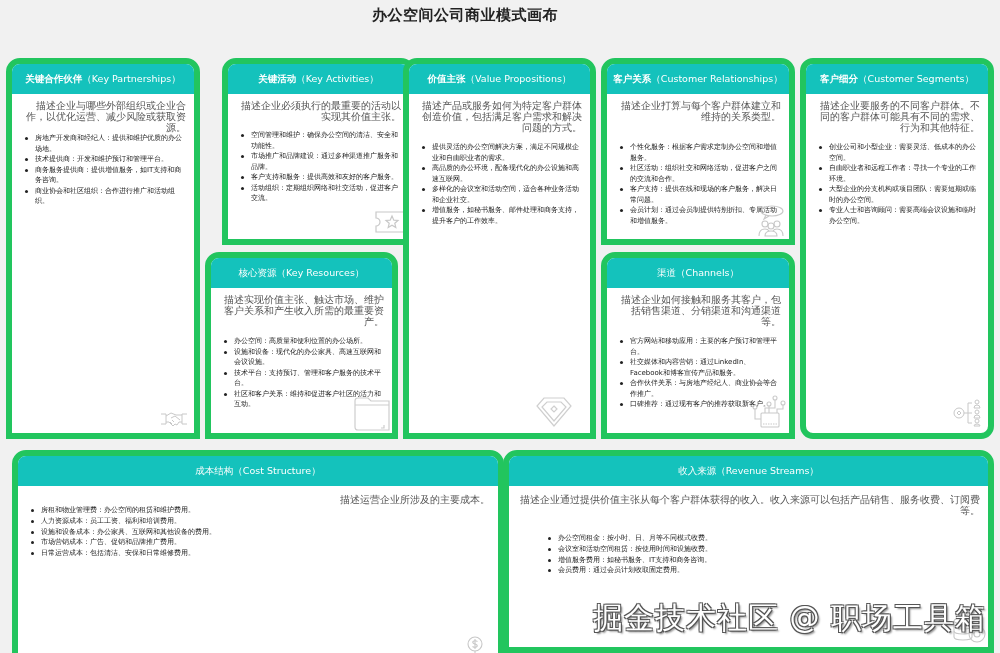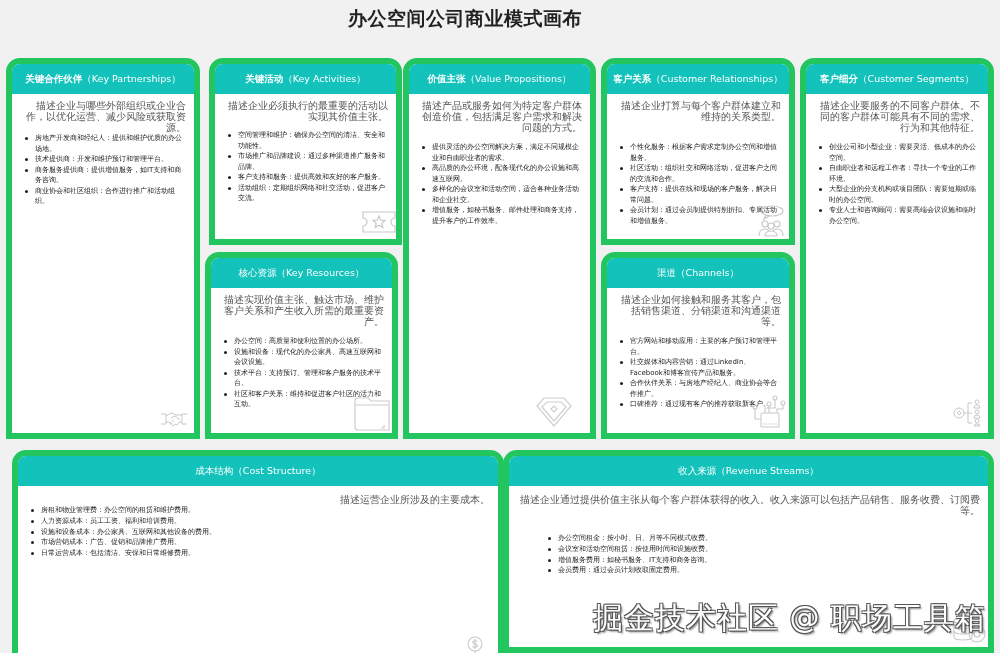--- a/index.html
+++ b/index.html
@@ -5,21 +5,21 @@
   * { box-sizing: border-box; margin: 0; padding: 0; }
   html, body { width: 1000px; height: 653px; overflow: hidden; }
   body {
     background: #f1f1f1;
     font-family: "DejaVu Sans", "Liberation Sans", sans-serif;
     color: #222;
     position: relative;
   }
   .page-title {
     position: absolute; left: 0; top: 6px; width: 930px;
-    text-align: center; font-size: 19px; font-weight: bold; color: #222;
+    text-align: center; font-size: 15px; font-weight: bold; color: #222;
     letter-spacing: 0.5px;
   }
   .card {
     position: absolute;
     background: #fff;
     border: 6px solid #22c55e;
     border-radius: 14px 14px 0 0;
     overflow: hidden;
   }
   .card-head {
@@ -91,21 +91,21 @@
         <path d="M27 5 L22 5 L22 15 L27 15"></path>
       <path d="M6 7 L11 4 L16 6 L22 6"></path>
         <path d="M6 13 L9 13 L13 17 L15 15 L17 16 L19 13 L22 13"></path>
       <path d="M11 9 L15 7 L20 11"></path>
         <path d="M12 15 L10 13"></path>
         <path d="M14 13 L12 11"></path>
     </svg>
   </div>
 </div>
 
-<div class="card" style="left:209px; top:58px; width:193px; height:187px;">
+<div class="card" style="left:222px; top:58px; width:193px; height:187px;">
   <div class="card-head">
     <span class="zh">关键活动</span><span class="en">（Key Activities）</span>
   </div>
   <div class="card-desc">描述企业必须执行的最重要的活动以实现其价值主张。</div>
   <ul class="card-list" style="margin-top:8px;">
     <li>空间管理和维护：确保办公空间的清洁、安全和功能性。</li>
     <li>市场推广和品牌建设：通过多种渠道推广服务和品牌。</li>
     <li>客户支持和服务：提供高效和友好的客户服务。</li>
     <li>活动组织：定期组织网络和社交活动，促进客户交流。</li>
   </ul>
@@ -202,21 +202,21 @@
         <circle cx="32" cy="8" r="2"></circle>
         <circle cx="18" cy="9" r="2"></circle>
       <path d="M4 14 V24 H10"></path>
         <path d="M18 11 V18"></path>
         <path d="M24 5 V13 H14 V18"></path>
         <path d="M32 10 V14 H26 V18"></path>
     </svg>
   </div>
 </div>
 
-<div class="card" style="left:800px; top:58px; width:194px; height:381px;">
+<div class="card" style="left:800px; top:58px; width:194px; height:381px;border-radius:13px;">
   <div class="card-head">
     <span class="zh">客户细分</span><span class="en">（Customer Segments）</span>
   </div>
   <div class="card-desc">描述企业要服务的不同客户群体。不同的客户群体可能具有不同的需求、行为和其他特征。</div>
   <ul class="card-list" style="margin-top:9px;">
     <li>创业公司和小型企业：需要灵活、低成本的办公空间。</li>
     <li>自由职业者和远程工作者：寻找一个专业的工作环境。</li>
     <li>大型企业的分支机构或项目团队：需要短期或临时的办公空间。</li>
     <li>专业人士和咨询顾问：需要高端会议设施和临时办公空间。</li>
   </ul>

